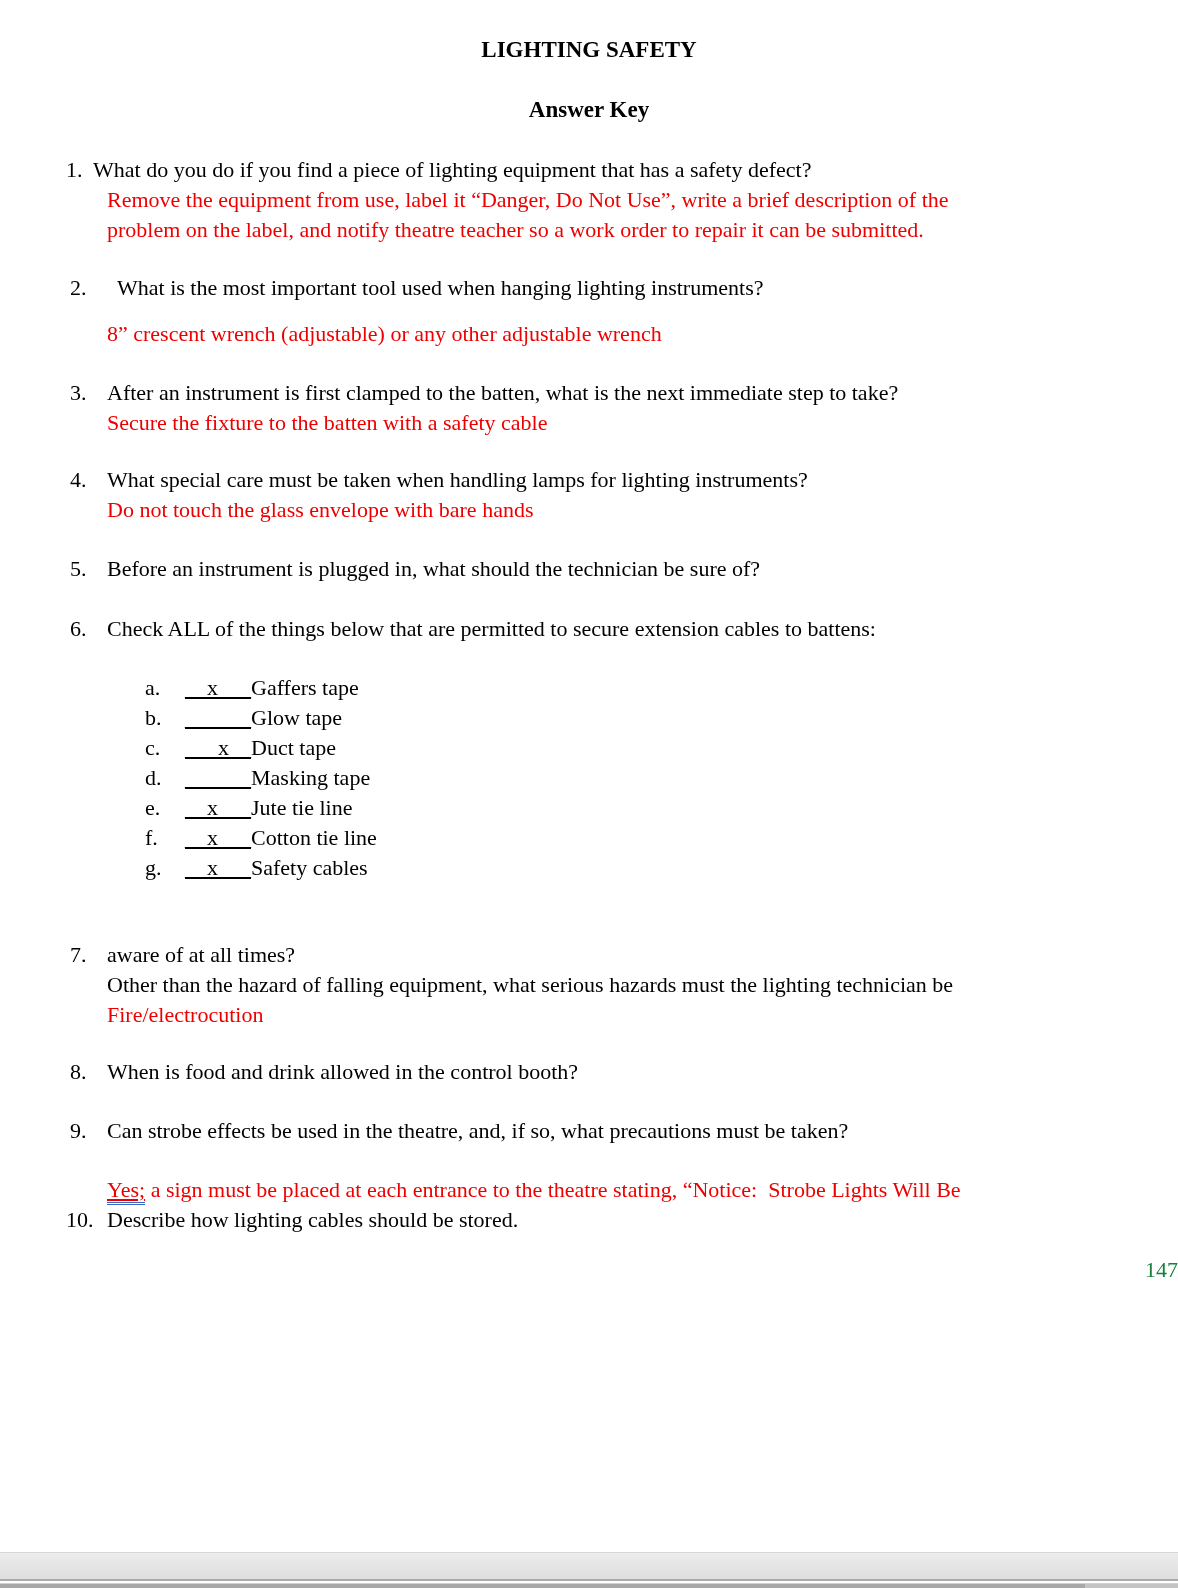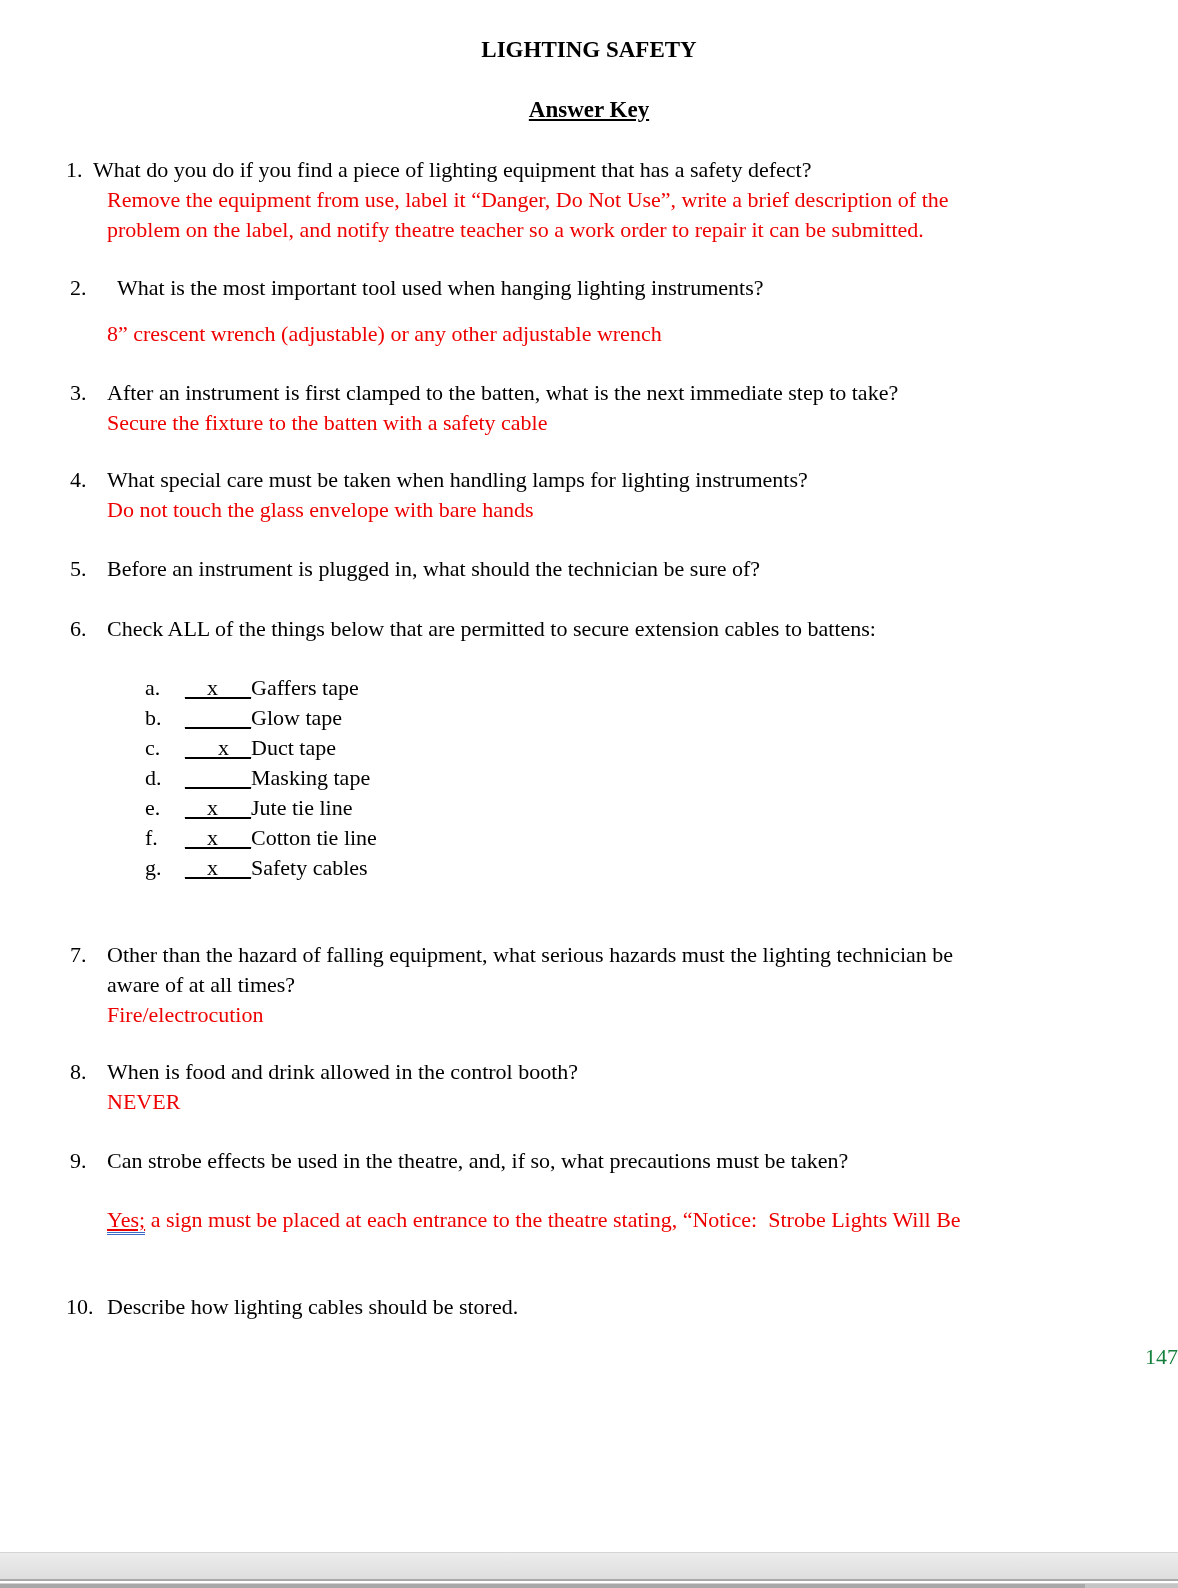--- a/index.html
+++ b/index.html
@@ -27,21 +27,21 @@
     font-size: 22px;
     line-height: 30px;
   }
   .doc-title, .doc-subtitle {
     margin: 0;
     text-align: center;
     font-size: 23px;
     line-height: 30px;
     font-weight: bold;
   }
-  .doc-subtitle { margin-top: 30px; text-decoration: underline; }
+  .doc-subtitle { margin-top: 30px; }
 
   .qblock { margin: 0; }
   .qrow { display: flex; margin-left: 70px; }
   .qrow.first-style { margin-left: 66px; }
   .qnum { flex: 0 0 37px; }
   .qrow.first-style .qnum { flex: 0 0 27px; }
   .qrow.q10-style .qnum { flex: 0 0 41px; }
   .qtext { flex: 1; }
   .qtext.extra-indent { padding-left: 10px; }
 
@@ -192,46 +192,45 @@
         <span class="chk-letter">g.</span>
         <span class="chk-blank">__x___</span>
         <span>Safety cables</span>
       </div>
     </div>
 
     <div class="qblock" style="margin-top:57px">
       <div class="qrow">
         <span class="qnum">7.</span>
         <span class="qtext">
+          <div>aware of at all times?</div>
           <div>Other than the hazard of falling equipment, what serious hazards must the lighting technician be</div>
-          <div>aware of at all times?</div>
         </span>
       </div>
       <div class="ans">Fire/electrocution</div>
     </div>
 
     <div class="qblock" style="margin-top:27px">
       <div class="qrow">
         <span class="qnum">8.</span>
         <span class="qtext">When is food and drink allowed in the control booth?</span>
       </div>
-      <div class="ans">NEVER</div>
     </div>
 
     <div class="qblock" style="margin-top:29px">
       <div class="qrow">
         <span class="qnum">9.</span>
         <span class="qtext">Can strobe effects be used in the theatre, and, if so, what precautions must be taken?</span>
       </div>
       <div class="ans" style="margin-top:29px">
         <div><span class="yes-flag">Yes;</span><span> a sign must be placed at each entrance to the theatre stating, “Notice:&nbsp; Strobe Lights Will Be</span></div>
       </div>
     </div>
 
-    <div class="qblock" style="margin-top:57px">
+    <div class="qblock" style="">
       <div class="qrow first-style q10-style">
         <span class="qnum">10.</span>
         <span class="qtext">Describe how lighting cables should be stored.</span>
       </div>
     </div>
 
     <div class="page-number">147</div>
   </div>
 
   <div class="footer-bar"></div>

